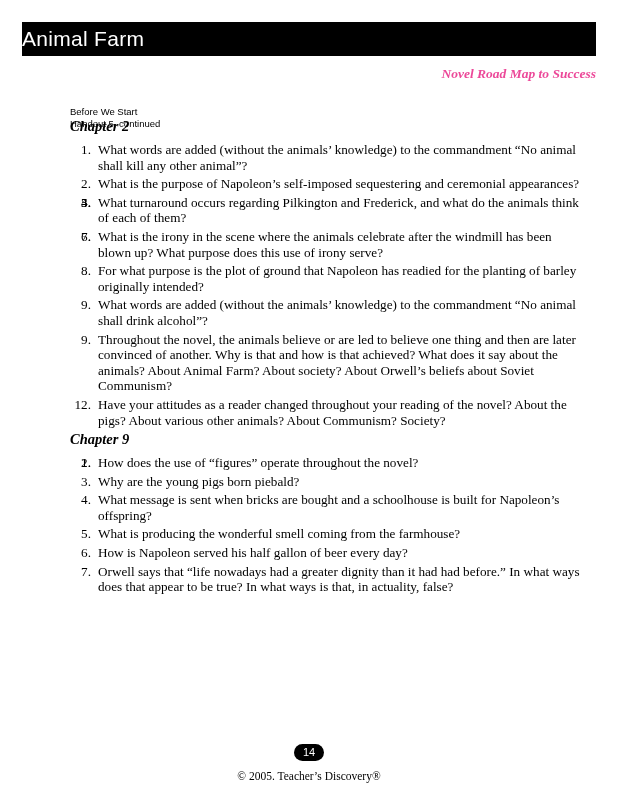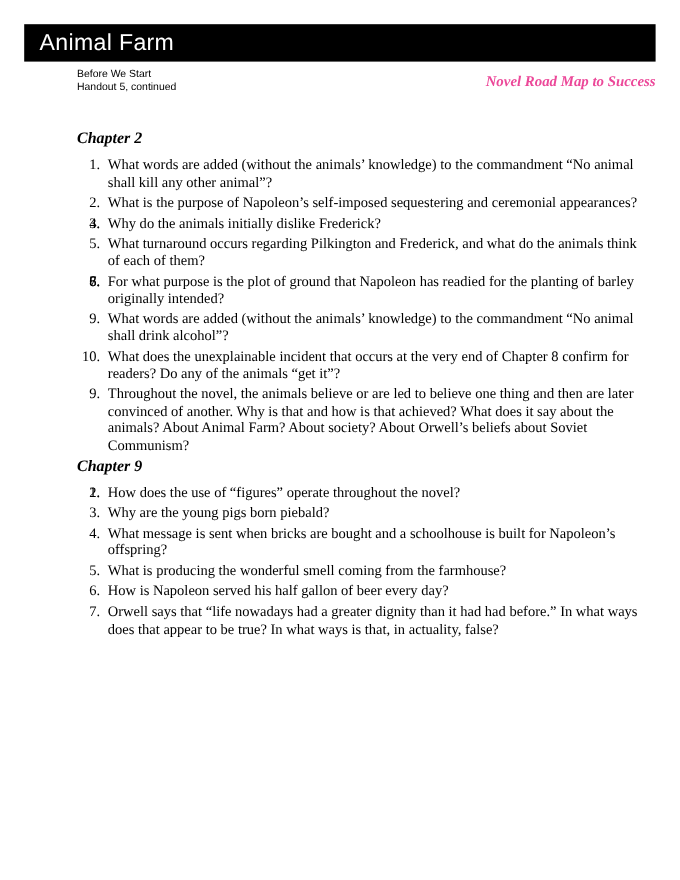--- a/index.html
+++ b/index.html
@@ -31,37 +31,37 @@
     background: #000000;
     display: flex;
     align-items: center;
   }
   .title-text {
     color: #ffffff;
     font-family: "Liberation Sans", sans-serif;
     font-size: 21px;
     font-weight: normal;
     letter-spacing: 0.3px;
-    padding-left: 14px;
   }
   
   .sub-header {
     position: absolute;
     left: 70px;
     top: 62px;
     width: 526px;
     display: flex;
     justify-content: space-between;
     align-items: flex-start;
   }
   .sub-left {
     font-family: "Liberation Sans", sans-serif;
     font-size: 9.5px;
     line-height: 12px;
     color: #000000;
+    margin-top: 44px;
   }
   .sub-right {
     font-family: "Liberation Serif", serif;
     font-size: 13.5px;
     font-weight: bold;
     font-style: italic;
     color: #ec4899;
     padding-top: 4px;
   }
   
@@ -145,37 +145,41 @@
     <div class="sub-right">Novel Road Map to Success</div>
   </div>
 
   <div class="content">
 
     <div class="chapter-heading">Chapter 2</div>
     <ol class="qlist">
       <li><span class="num">1.</span><span>What words are added (without the animals’ knowledge) to the commandment “No animal shall kill any other animal”?</span></li>
       <li><span class="num">2.</span><span>What is the purpose of Napoleon’s self-imposed sequestering and ceremonial appearances?</span></li>
       <li><span class="num">3.</span></li>
-      <li><span class="num">4.</span><span>Why do the animals initially dislike Frederick?</span></li>
+      <li><span class="num">4.</span></li>
       <li><span class="num">5.</span><span>What turnaround occurs regarding Pilkington and Frederick, and what do the animals think of each of them?</span></li>
       <li><span class="num">6.</span></li>
-      <li><span class="num">7.</span></li>
+      <li><span class="num">7.</span><span>What is the irony in the scene where the animals celebrate after the windmill has been blown up? What purpose does this use of irony serve?</span></li>
       <li><span class="num">8.</span><span>For what purpose is the plot of ground that Napoleon has readied for the planting of barley originally intended?</span></li>
       <li><span class="num">9.</span><span>What words are added (without the animals’ knowledge) to the commandment “No animal shall drink alcohol”?</span></li>
-      <li><span class="num">10.</span><span>What does the unexplainable incident that occurs at the very end of Chapter 8 confirm for readers? Do any of the animals “get it”?</span></li>
       <li><span class="num">9.</span><span>Throughout the novel, the animals believe or are led to believe one thing and then are later convinced of another. Why is that and how is that achieved? What does it say about the animals? About Animal Farm? About society? About Orwell’s beliefs about Soviet Communism?</span></li>
+      <li><span class="num">12.</span><span>Have your attitudes as a reader changed throughout your reading of the novel? About the pigs? About various other animals? About Communism? Society?</span></li>
     </ol>
 
     <div class="chapter-heading second">Chapter 9</div>
     <ol class="qlist">
       <li><span class="num">1.</span></li>
       <li><span class="num">2.</span><span>How does the use of “figures” operate throughout the novel?</span></li>
       <li><span class="num">3.</span><span>Why are the young pigs born piebald?</span></li>
       <li><span class="num">4.</span><span>What message is sent when bricks are bought and a schoolhouse is built for Napoleon’s offspring?</span></li>
       <li><span class="num">5.</span><span>What is producing the wonderful smell coming from the farmhouse?</span></li>
       <li><span class="num">6.</span><span>How is Napoleon served his half gallon of beer every day?</span></li>
       <li><span class="num">7.</span><span>Orwell says that “life nowadays had a greater dignity than it had had before.” In what ways does that appear to be true? In what ways is that, in actuality, false?</span></li>
     </ol>
 
   </div>
 
+  <div class="footer">
+    <div class="page-badge">14</div>
+    <div class="copyright">© 2005. Teacher’s Discovery®</div>
+  </div>
 
 </div>
 
 </body></html>

